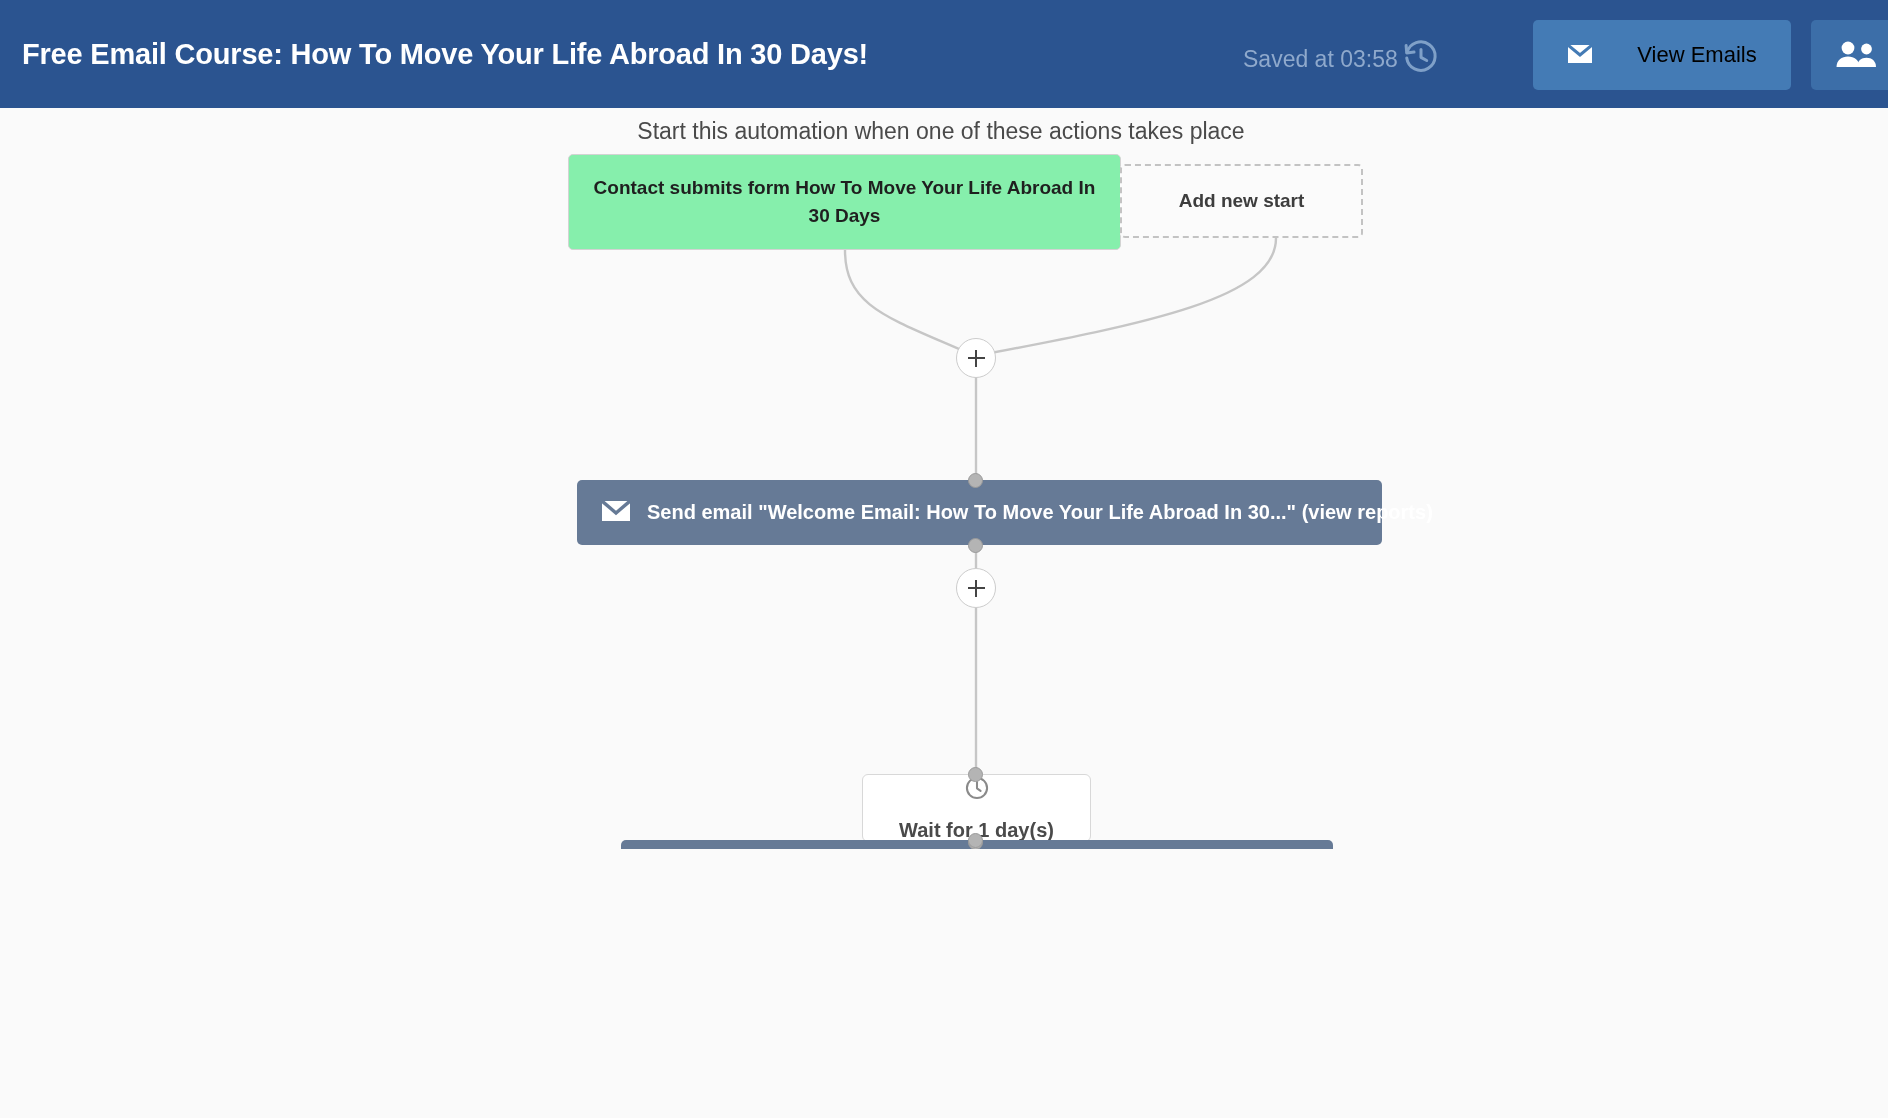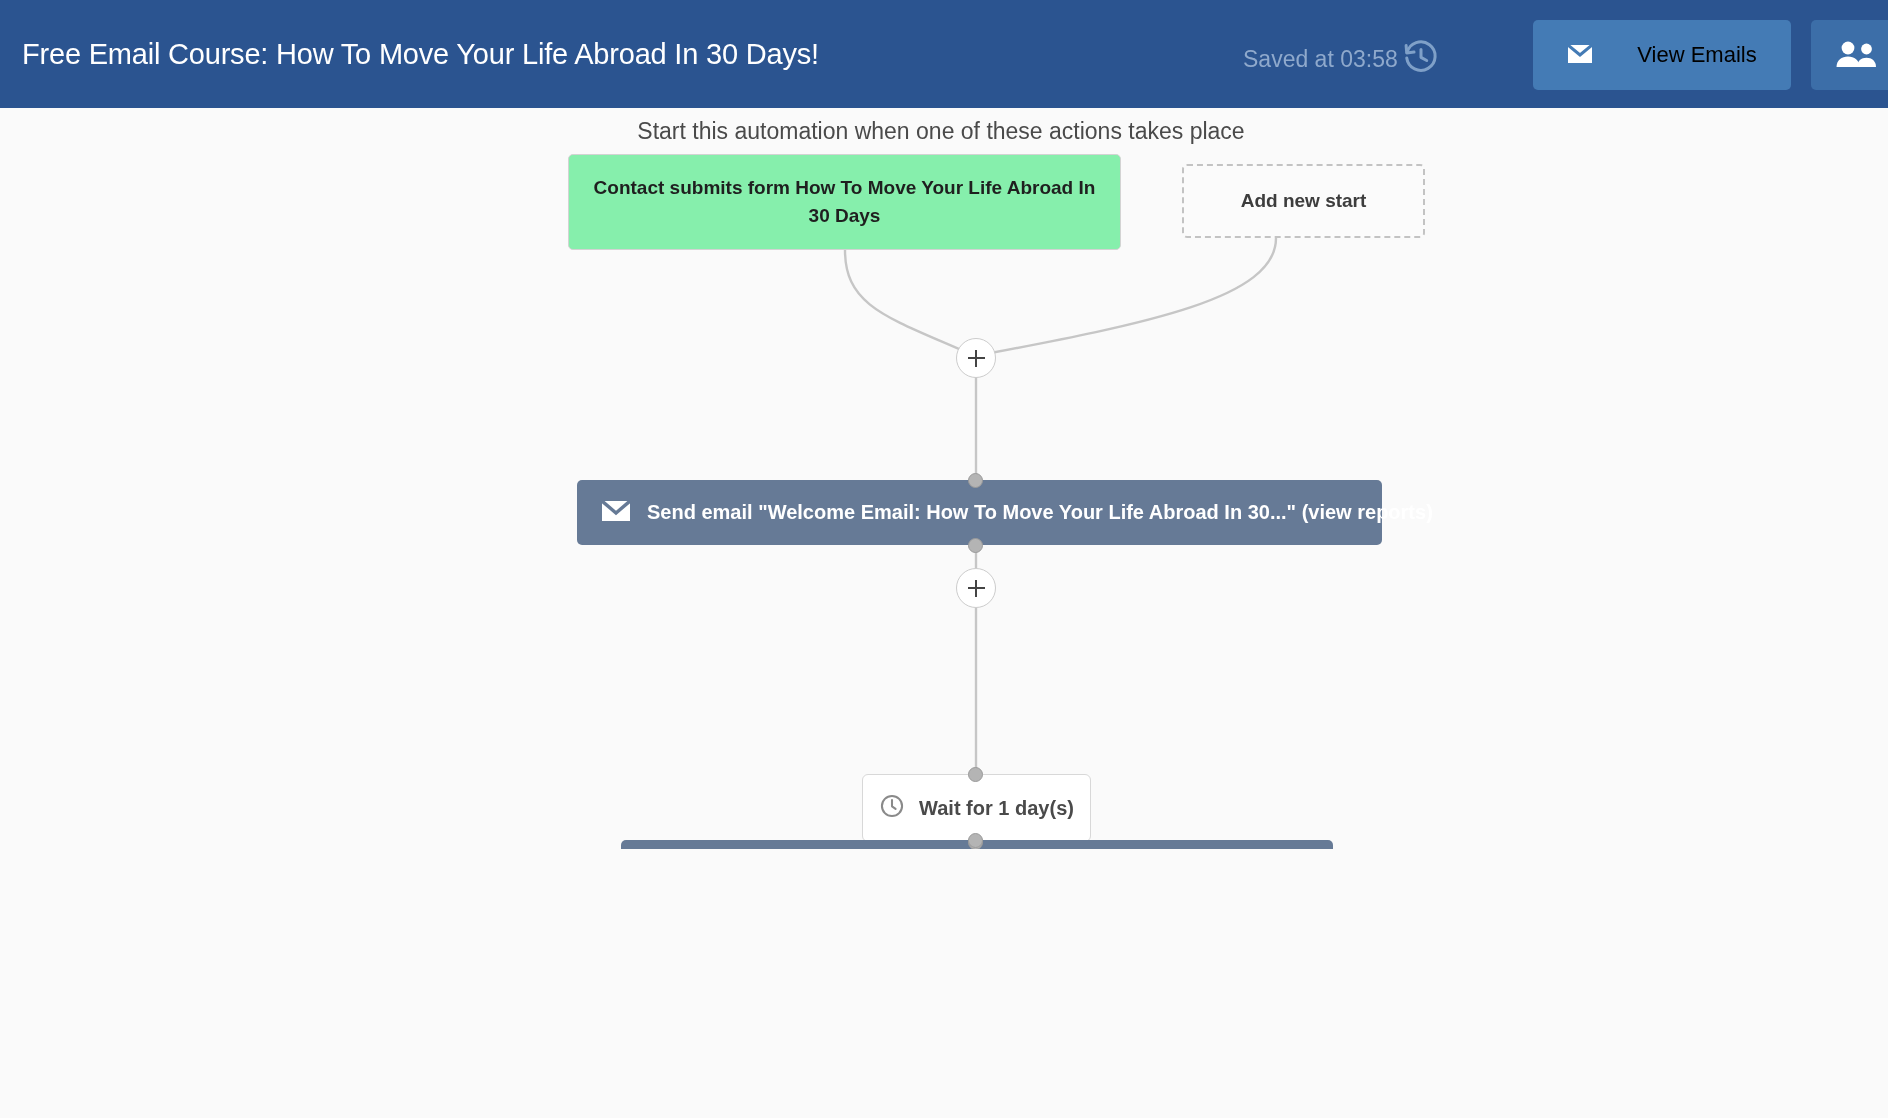--- a/index.html
+++ b/index.html
@@ -21,21 +21,21 @@
     background: #2b5490;
     display: flex;
     align-items: center;
     z-index: 50;
   }
   #automation-title {
     position: absolute;
     left: 22px;
     top: 38px;
     font-size: 29px;
-    font-weight: normal;
+    font-weight: bold;
     color: #ffffff;
     letter-spacing: -0.2px;
     white-space: nowrap;
   }
   #saved-status-group {
     position: absolute;
     left: 1243px;
     top: 38px;
     display: flex;
     align-items: center;
@@ -133,21 +133,21 @@
     height: 96px;
     padding: 0 22px;
   }
   #trigger-form-label {
     font-size: 19px;
     font-weight: bold;
     color: #1f1f1f;
     line-height: 1.45;
   }
   #add-new-start {
-    left: 1182px;
+    left: 1120px;
     top: 56px;
     width: 243px;
     height: 74px;
     background: #fbfbfb;
     border: 2px dashed #c3c3c3;
     cursor: pointer;
   }
   #add-new-start-label {
     font-size: 19px;
     font-weight: bold;
@@ -210,21 +210,21 @@
     gap: 14px;
     cursor: pointer;
     z-index: 4;
   }
   .wait-node-label {
     font-size: 20px;
     font-weight: bold;
     color: #4a4a4a;
     white-space: nowrap;
   }
-  #wait-node-1 { left: 862px; top: 666px; width: 229px; height: 68px; }
+  #wait-node-1 { left: 862px; top: 666px; width: 229px; height: 68px; flex-direction: column; }
 
   
   .connector-dot {
     position: absolute;
     width: 15px;
     height: 15px;
     border-radius: 50%;
     background: #b4b4b4;
     border: 1px solid #9a9a9a;
     z-index: 7;

